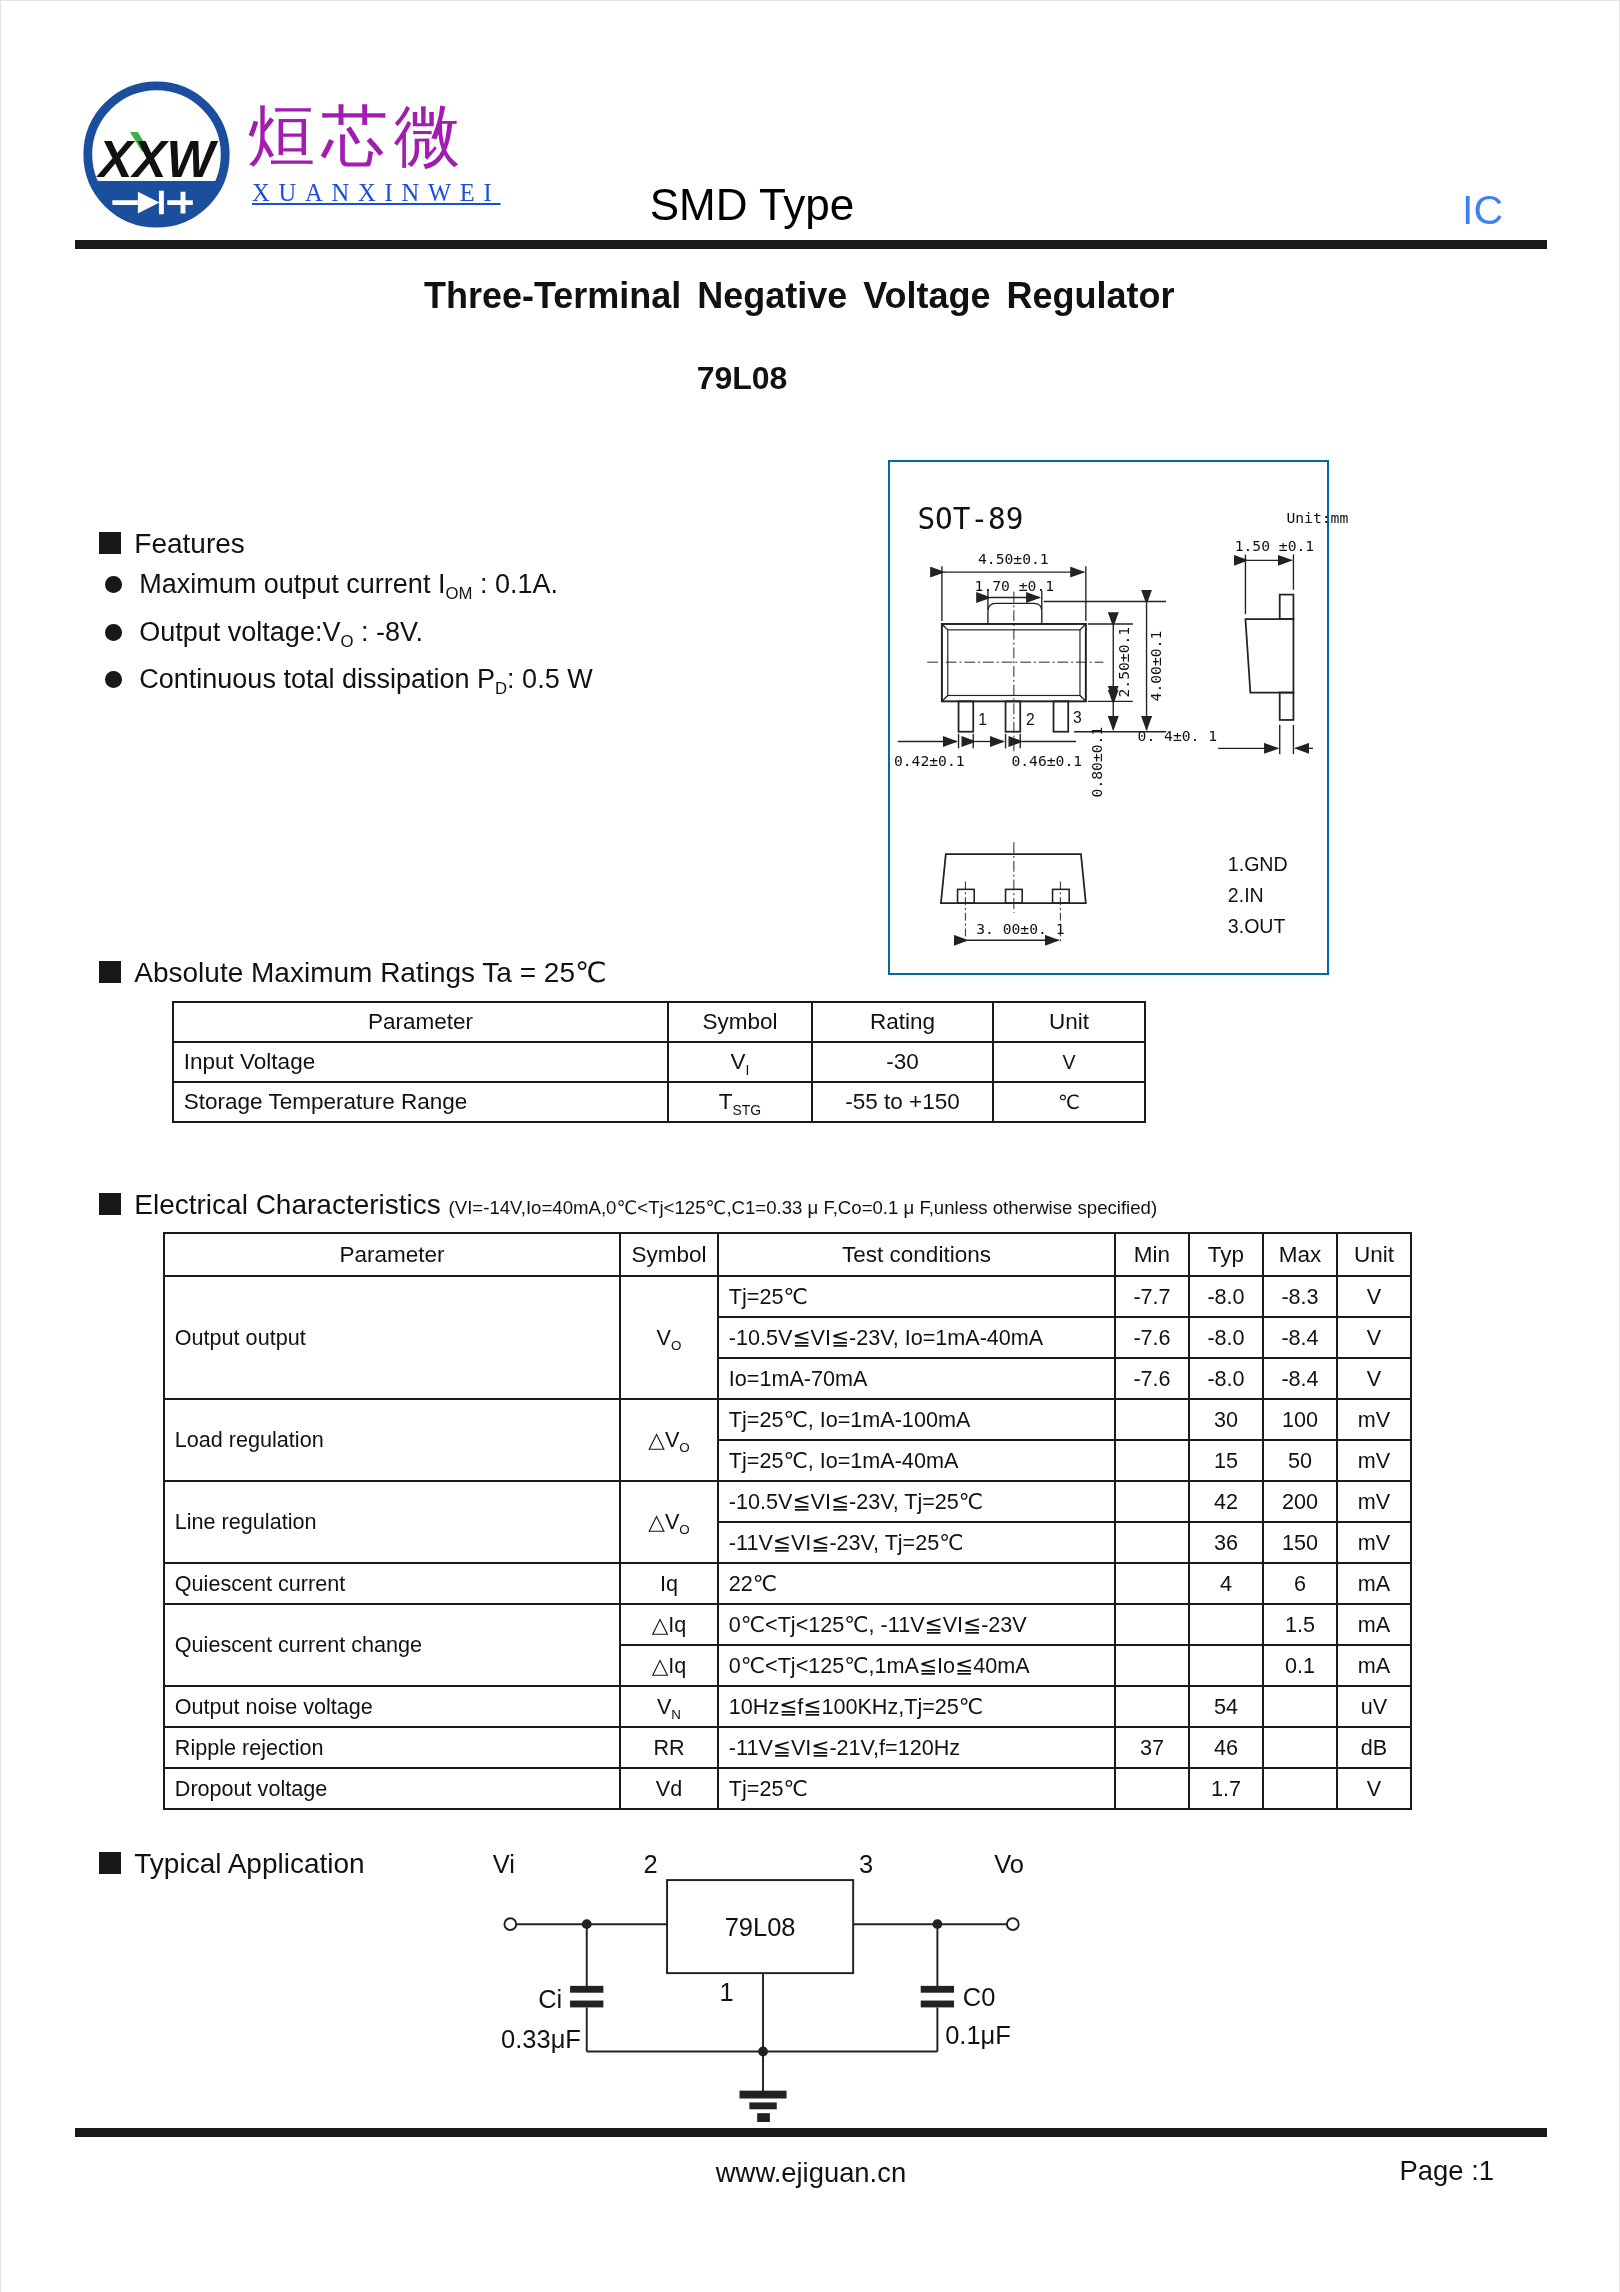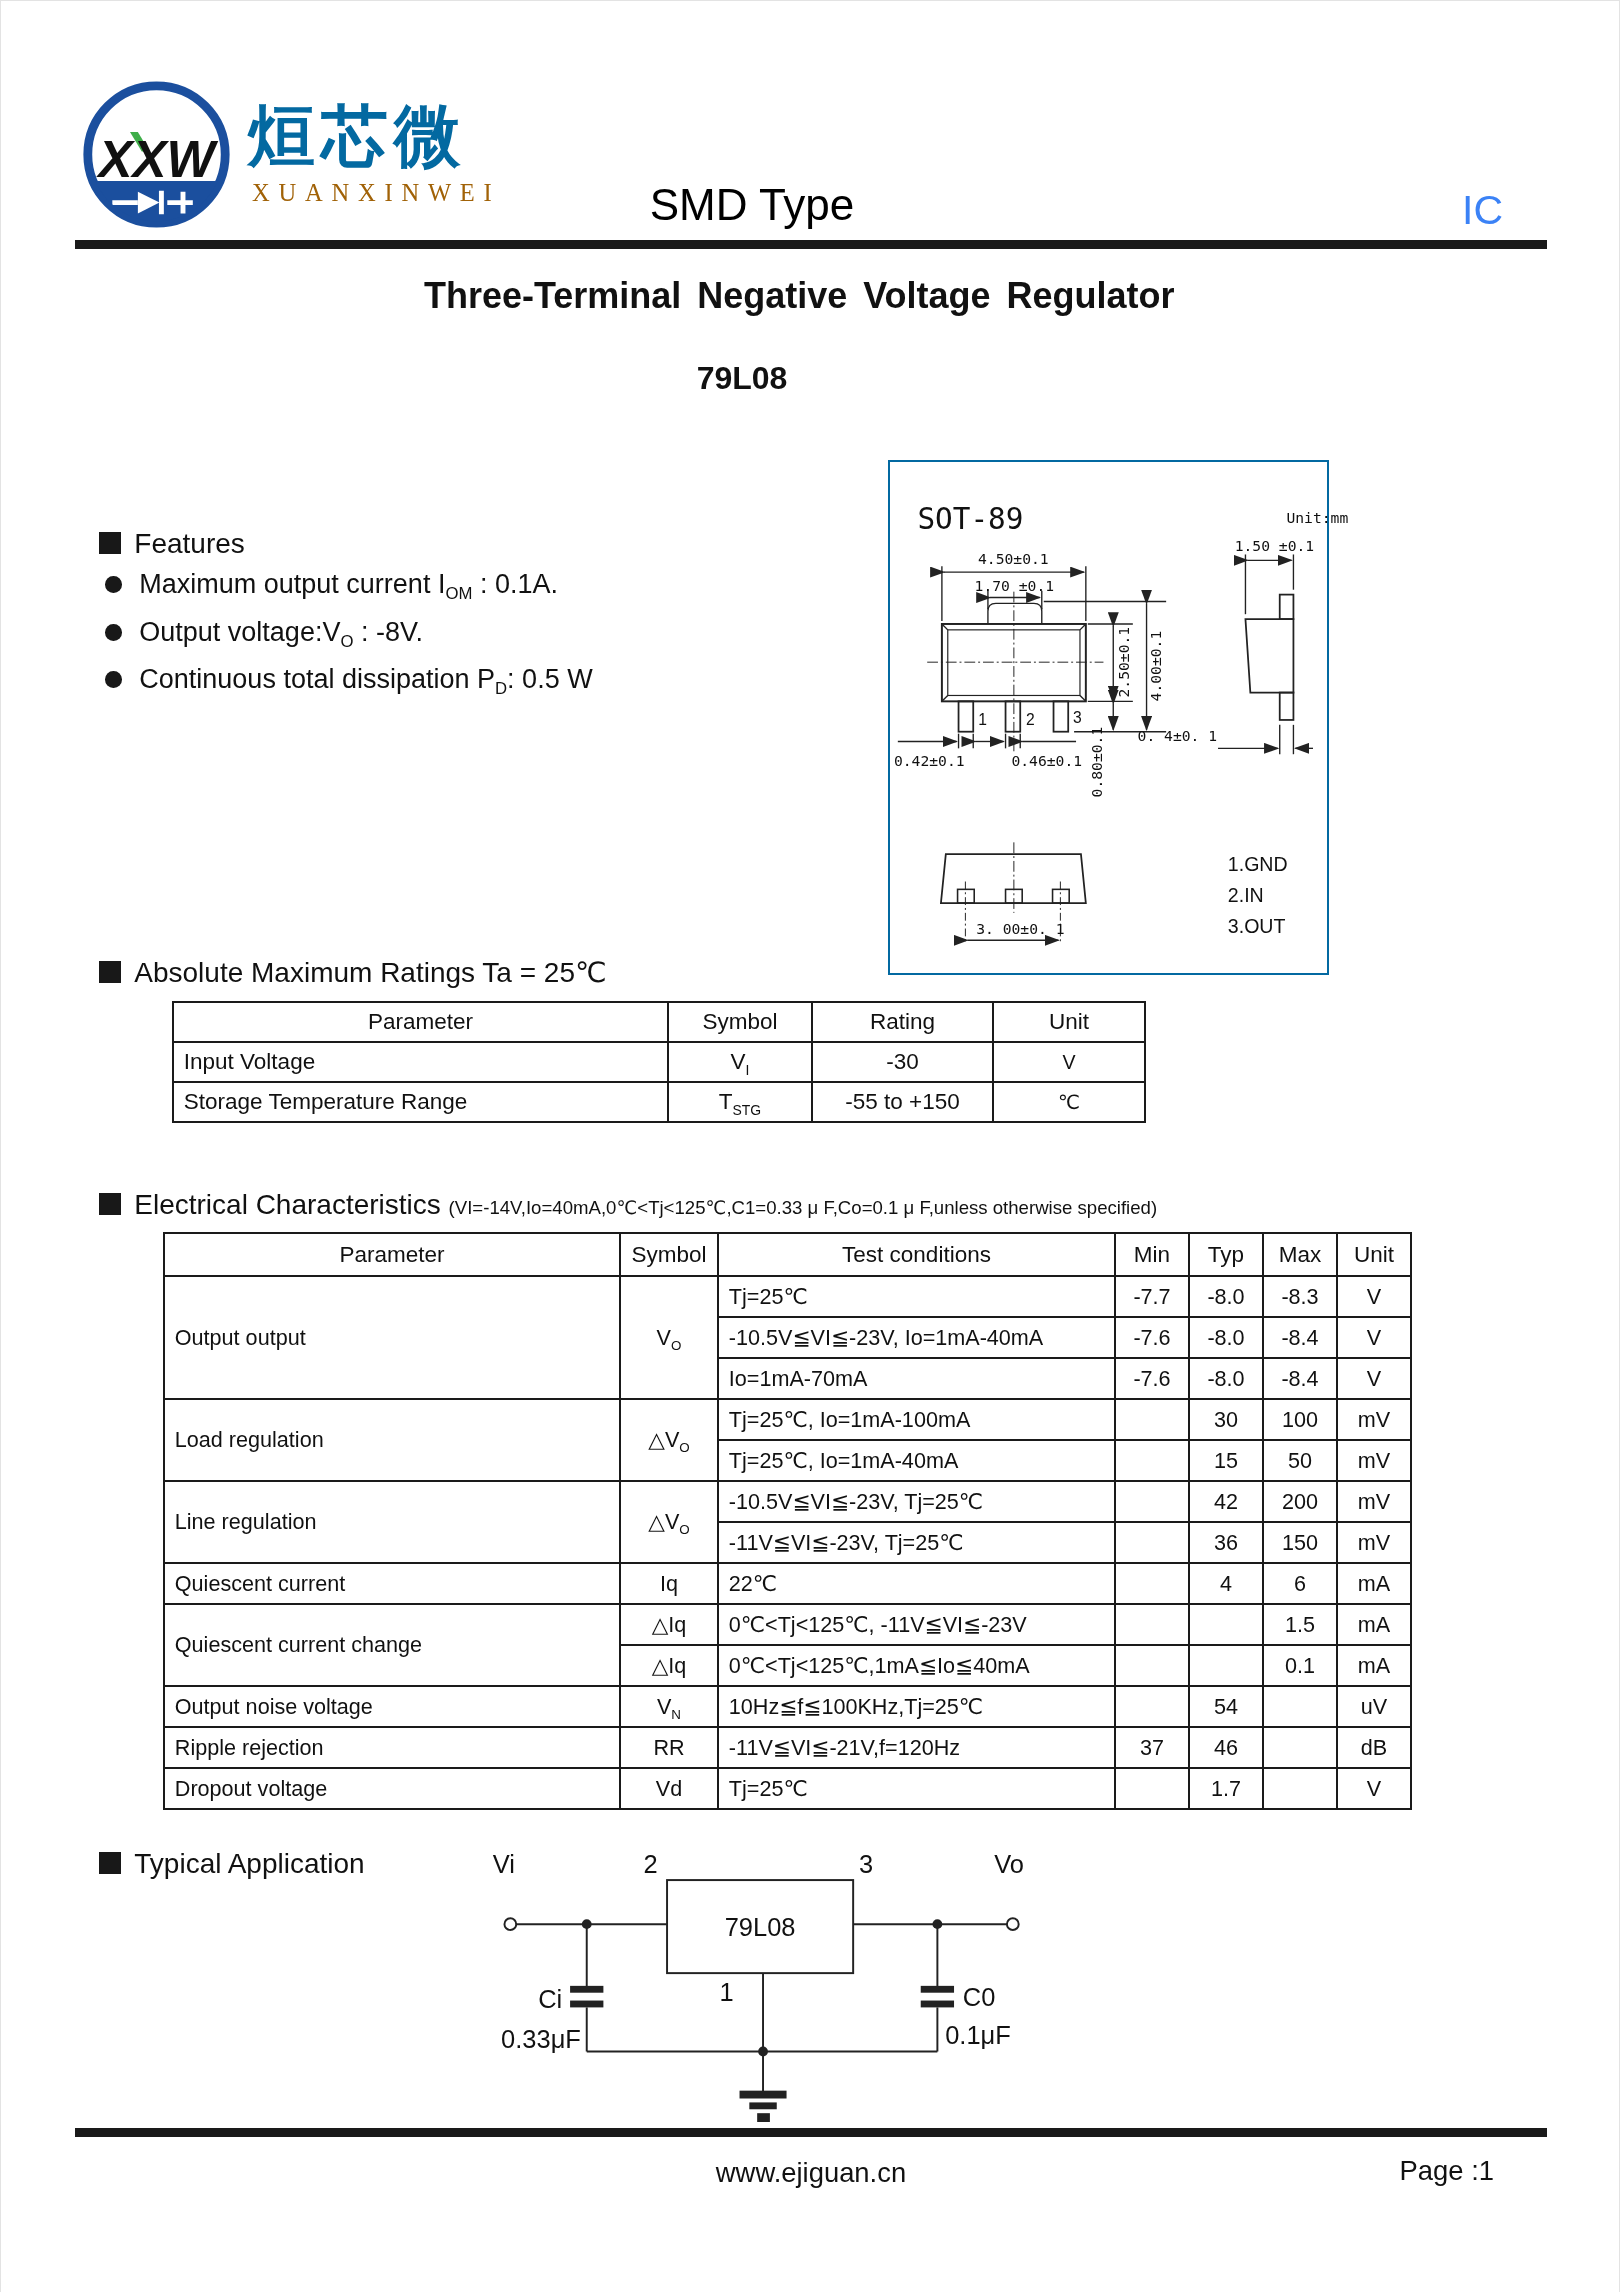--- a/index.html
+++ b/index.html
@@ -1,21 +1,21 @@
 <!DOCTYPE html>
 <html><head>
 <meta charset="utf-8">
 <style>
   html,body{margin:0;padding:0;background:#ffffff;}
   .page{position:relative;width:1620px;height:2293px;background:#fff;overflow:hidden;
         font-family:"Liberation Sans","DejaVu Sans",sans-serif;color:#111;border:1px solid #e3e3e3;box-sizing:border-box;}
   .abs{position:absolute;}
   
-  .logo-cn{position:absolute;left:247px;top:90px;font-size:67px;font-weight:bold;letter-spacing:5.9px;color:#0369a1;}
-  .logo-en{position:absolute;left:251px;top:178px;font-size:24.5px;letter-spacing:8.8px;font-family:"Liberation Serif","DejaVu Serif",serif;color:#a16207;}
+  .logo-cn{position:absolute;left:247px;top:90px;font-size:67px;font-weight:normal;letter-spacing:5.9px;color:#a21caf;}
+  .logo-en{position:absolute;left:251px;top:178px;font-size:24.5px;letter-spacing:8.8px;font-family:"Liberation Serif","DejaVu Serif",serif;color:#1d4ed8;text-decoration:underline;}
   .smd-type{position:absolute;left:0;top:179px;width:1620px;text-align:center;margin-left:-59px;font-size:44px;color:#000;}
   .ic-label{position:absolute;right:116px;top:186px;font-size:41px;color:#3b82f6;}
   .rule{position:absolute;left:74px;right:72px;height:8.8px;background:#1a1a1a;}
   .rule-top{top:239px;}
   .rule-bottom{top:2127px;}
   .doc-title{position:absolute;left:0;top:274px;width:1620px;text-align:center;margin-left:-11.8px;font-size:36px;font-weight:bold;word-spacing:5.9px;}
   .part-no{position:absolute;left:0;top:359px;width:1620px;text-align:center;margin-left:-69px;font-size:32px;font-weight:bold;}
   
   .sec-head{position:absolute;font-size:28px;color:#111;white-space:nowrap;}
   .sq{display:inline-block;width:21.6px;height:21.6px;background:#181818;margin-right:13.7px;transform:translateY(1px);}

